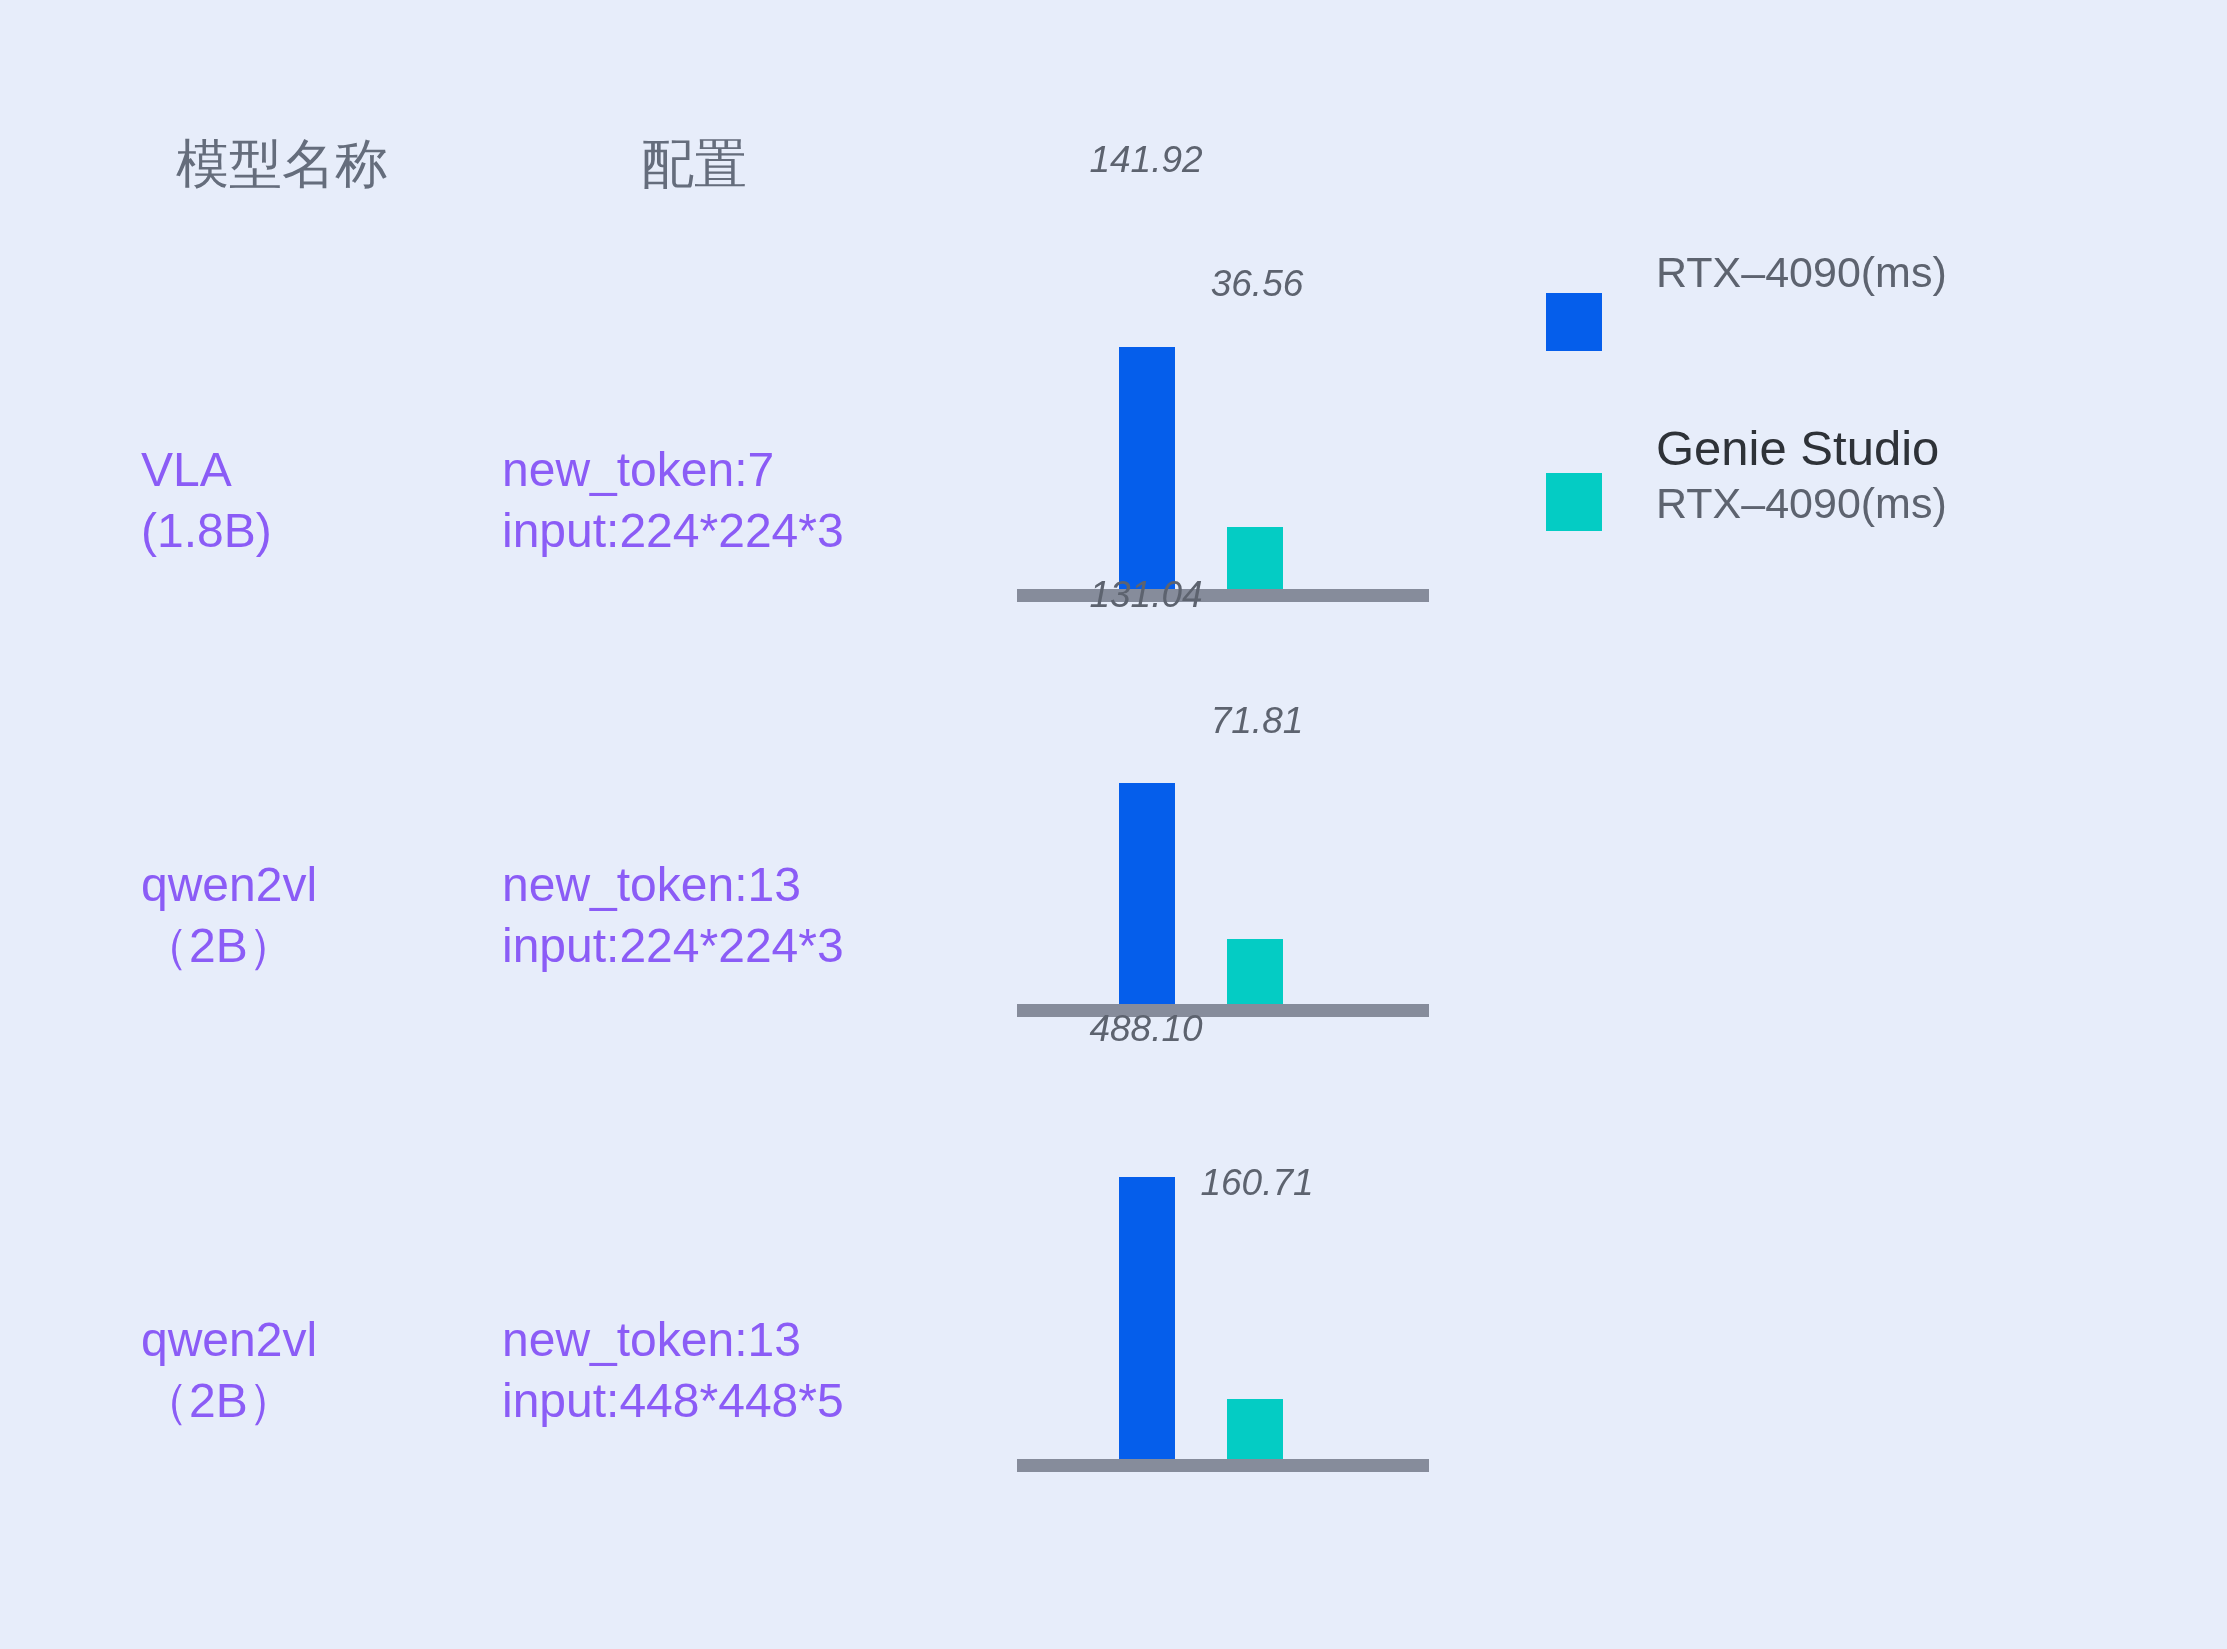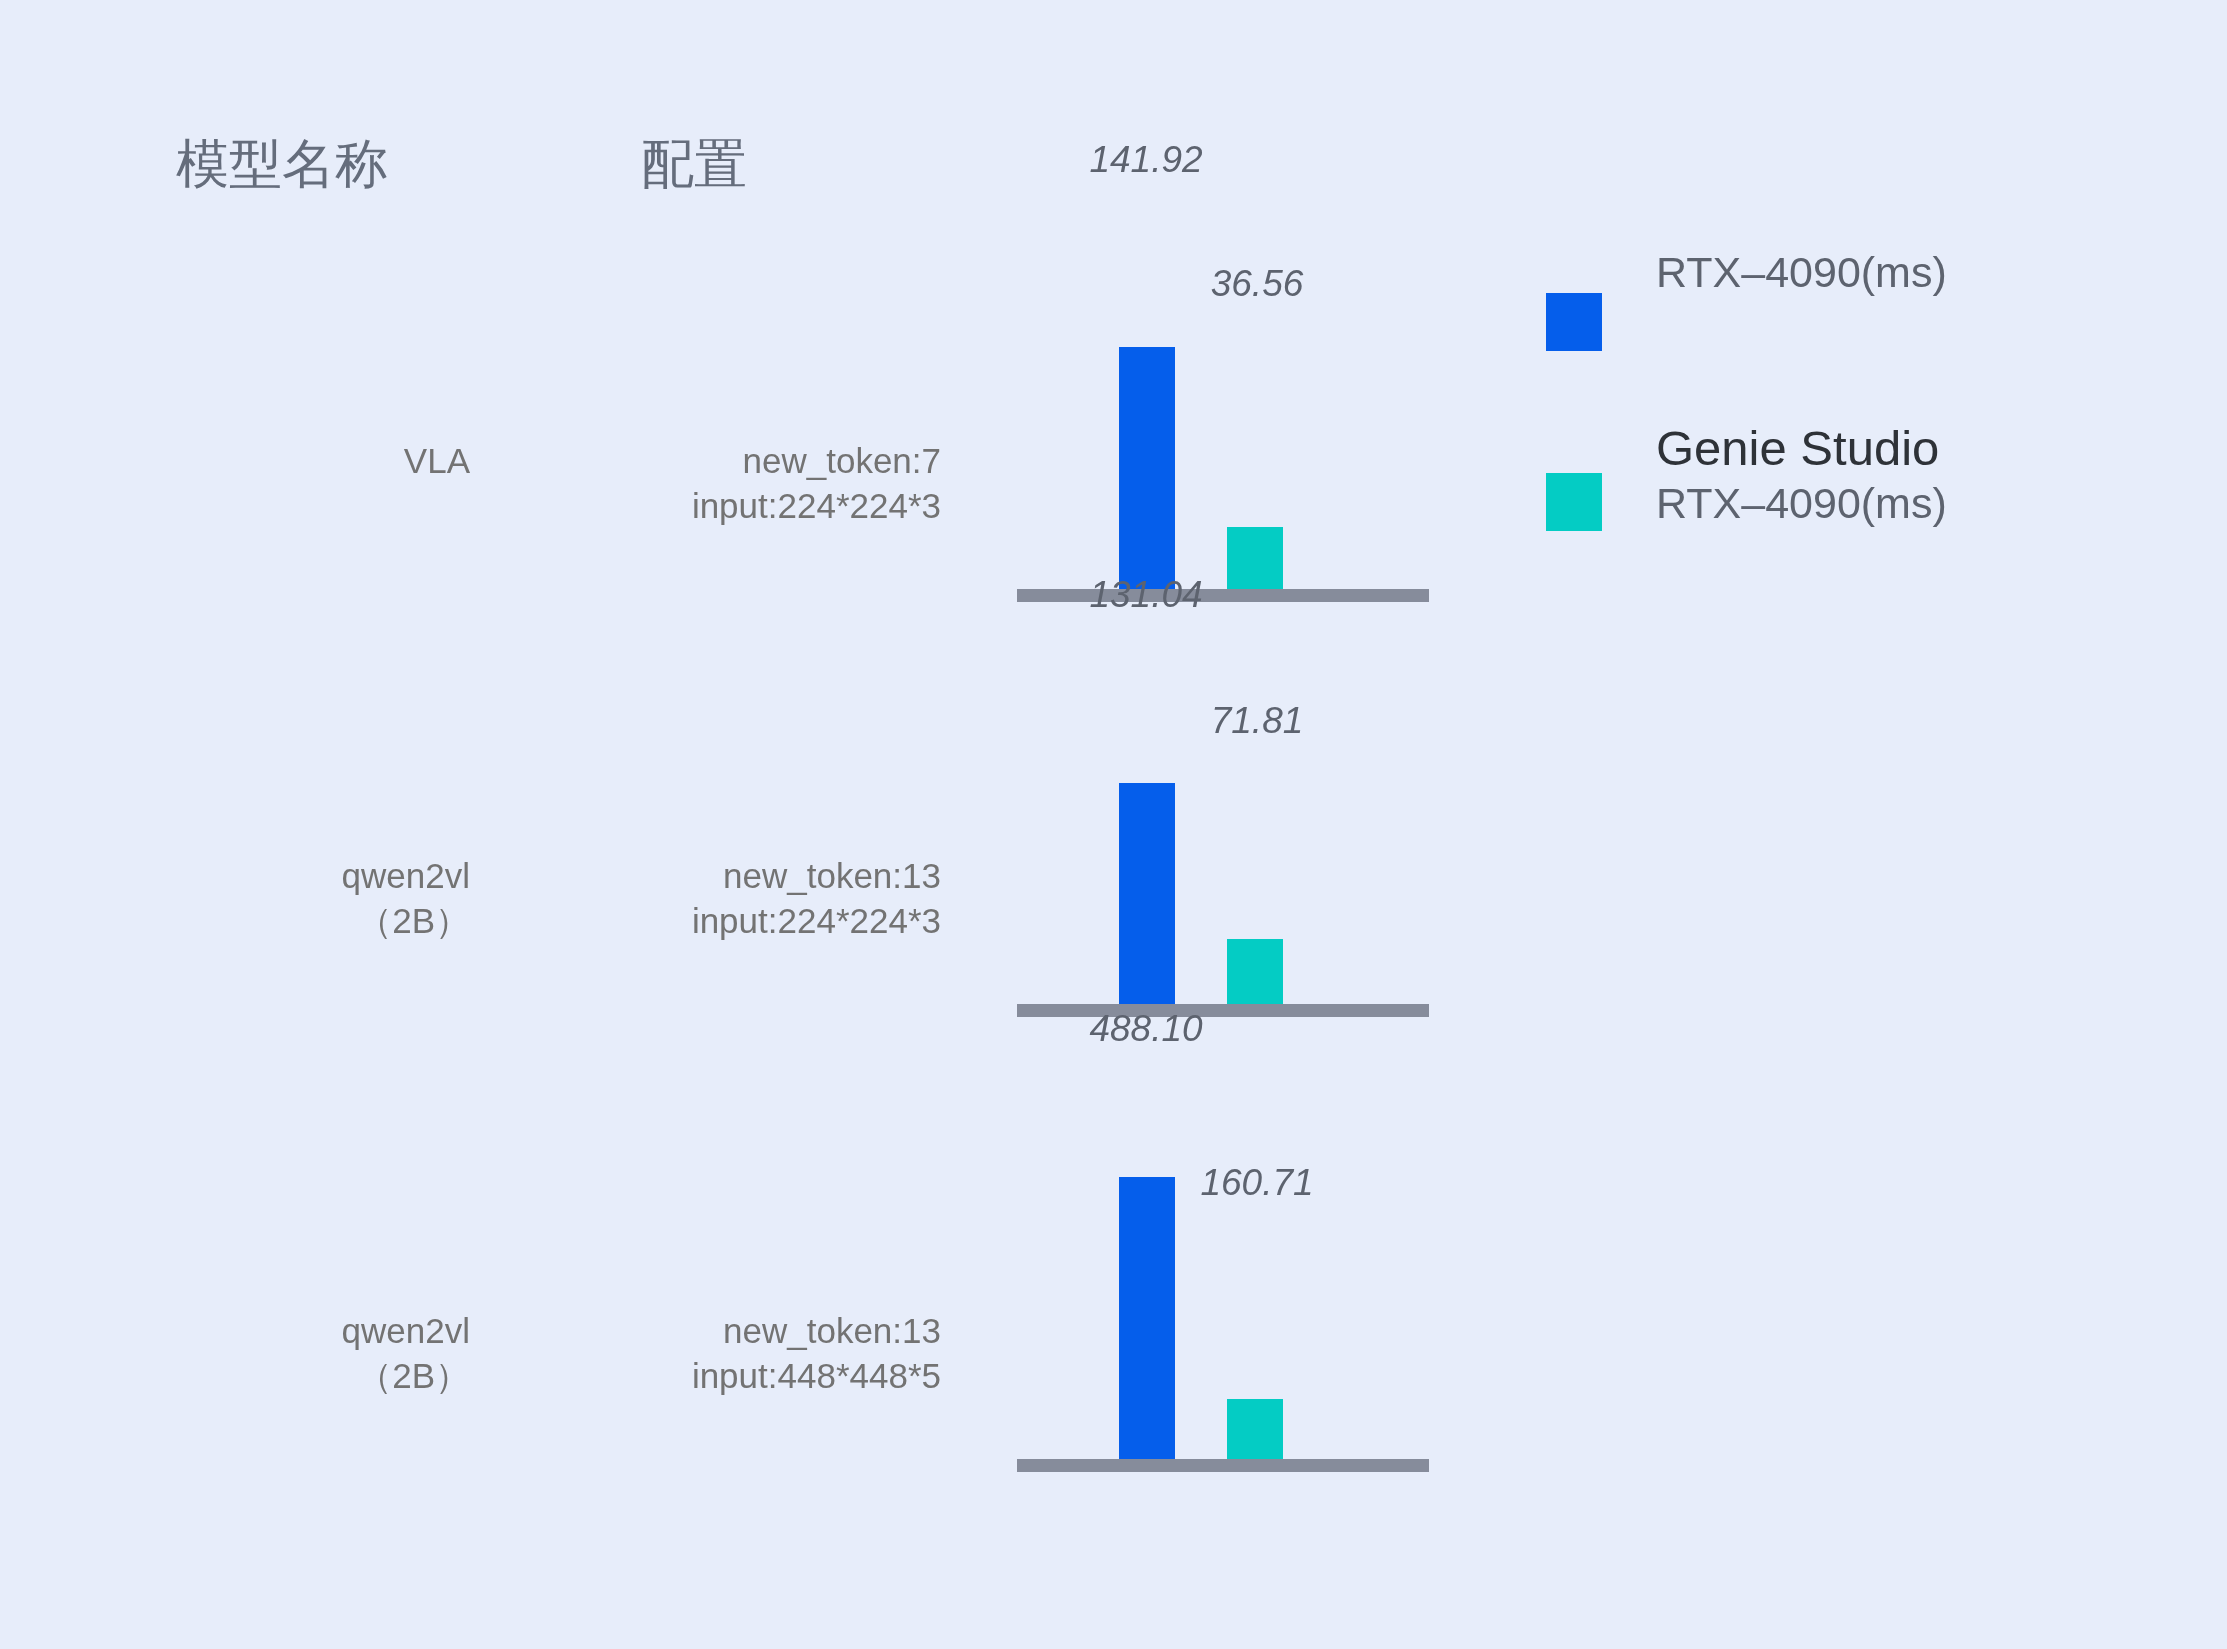--- a/index.html
+++ b/index.html
@@ -40,24 +40,24 @@
     left: 0;
     width: 2227px;
   }
   .row-1 { top: 439px; }
   .row-2 { top: 854px; }
   .row-3 { top: 1309px; }
 
   .cell-model,
   .cell-config {
     position: absolute;
-    color: #737373;
-    font-size: 35px;
+    color: #8b5cf6;
+    font-size: 48px;
     line-height: 1.28;
-    text-align: right;
+    text-align: left;
     white-space: nowrap;
   }
   .cell-model {
     left: 141px;
     width: 329px;
   }
   .cell-config {
     left: 502px;
     width: 439px;
   }
@@ -148,20 +148,21 @@
 <body>
 
 <div id="stage">
 
   <div class="col-header" id="hdr-model">模型名称</div>
   <div class="col-header" id="hdr-config">配置</div>
 
   <div class="row row-1">
     <div class="cell-model">
       <span class="cell-line">VLA</span>
+      <span class="cell-line">(1.8B)</span>
     </div>
     <div class="cell-config">
       <span class="cell-line">new_token:7</span>
       <span class="cell-line">input:224*224*3</span>
     </div>
 
     <div class="chart chart-1">
       <div class="bar-label label-hf" style="top:-7.8px;">141.92</div>
       <div class="bar-label label-genie" style="top:116px;">36.56</div>
 

